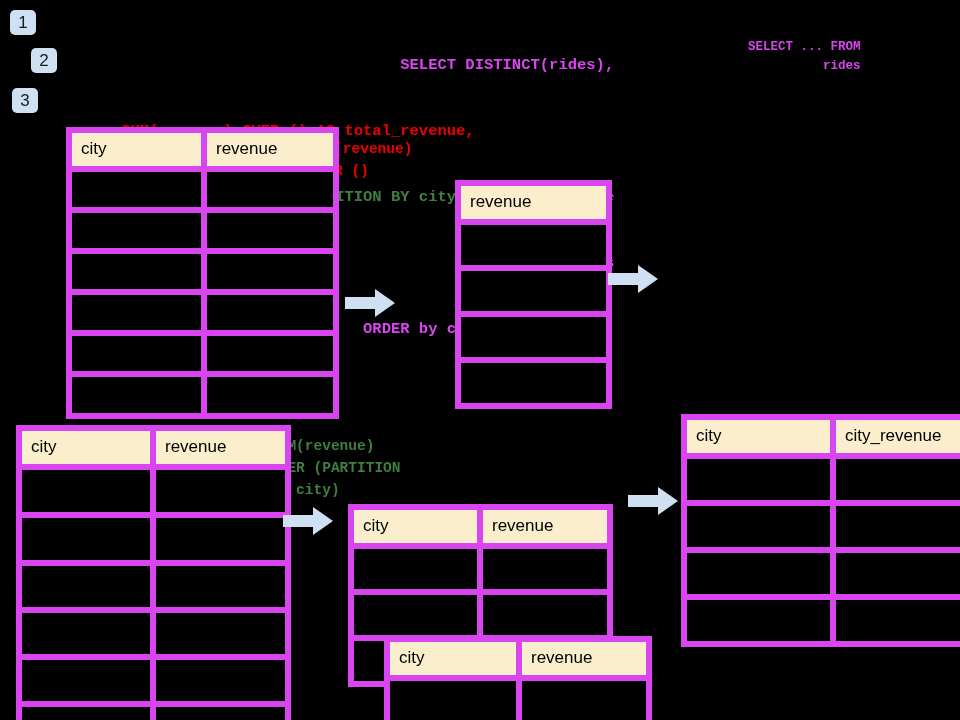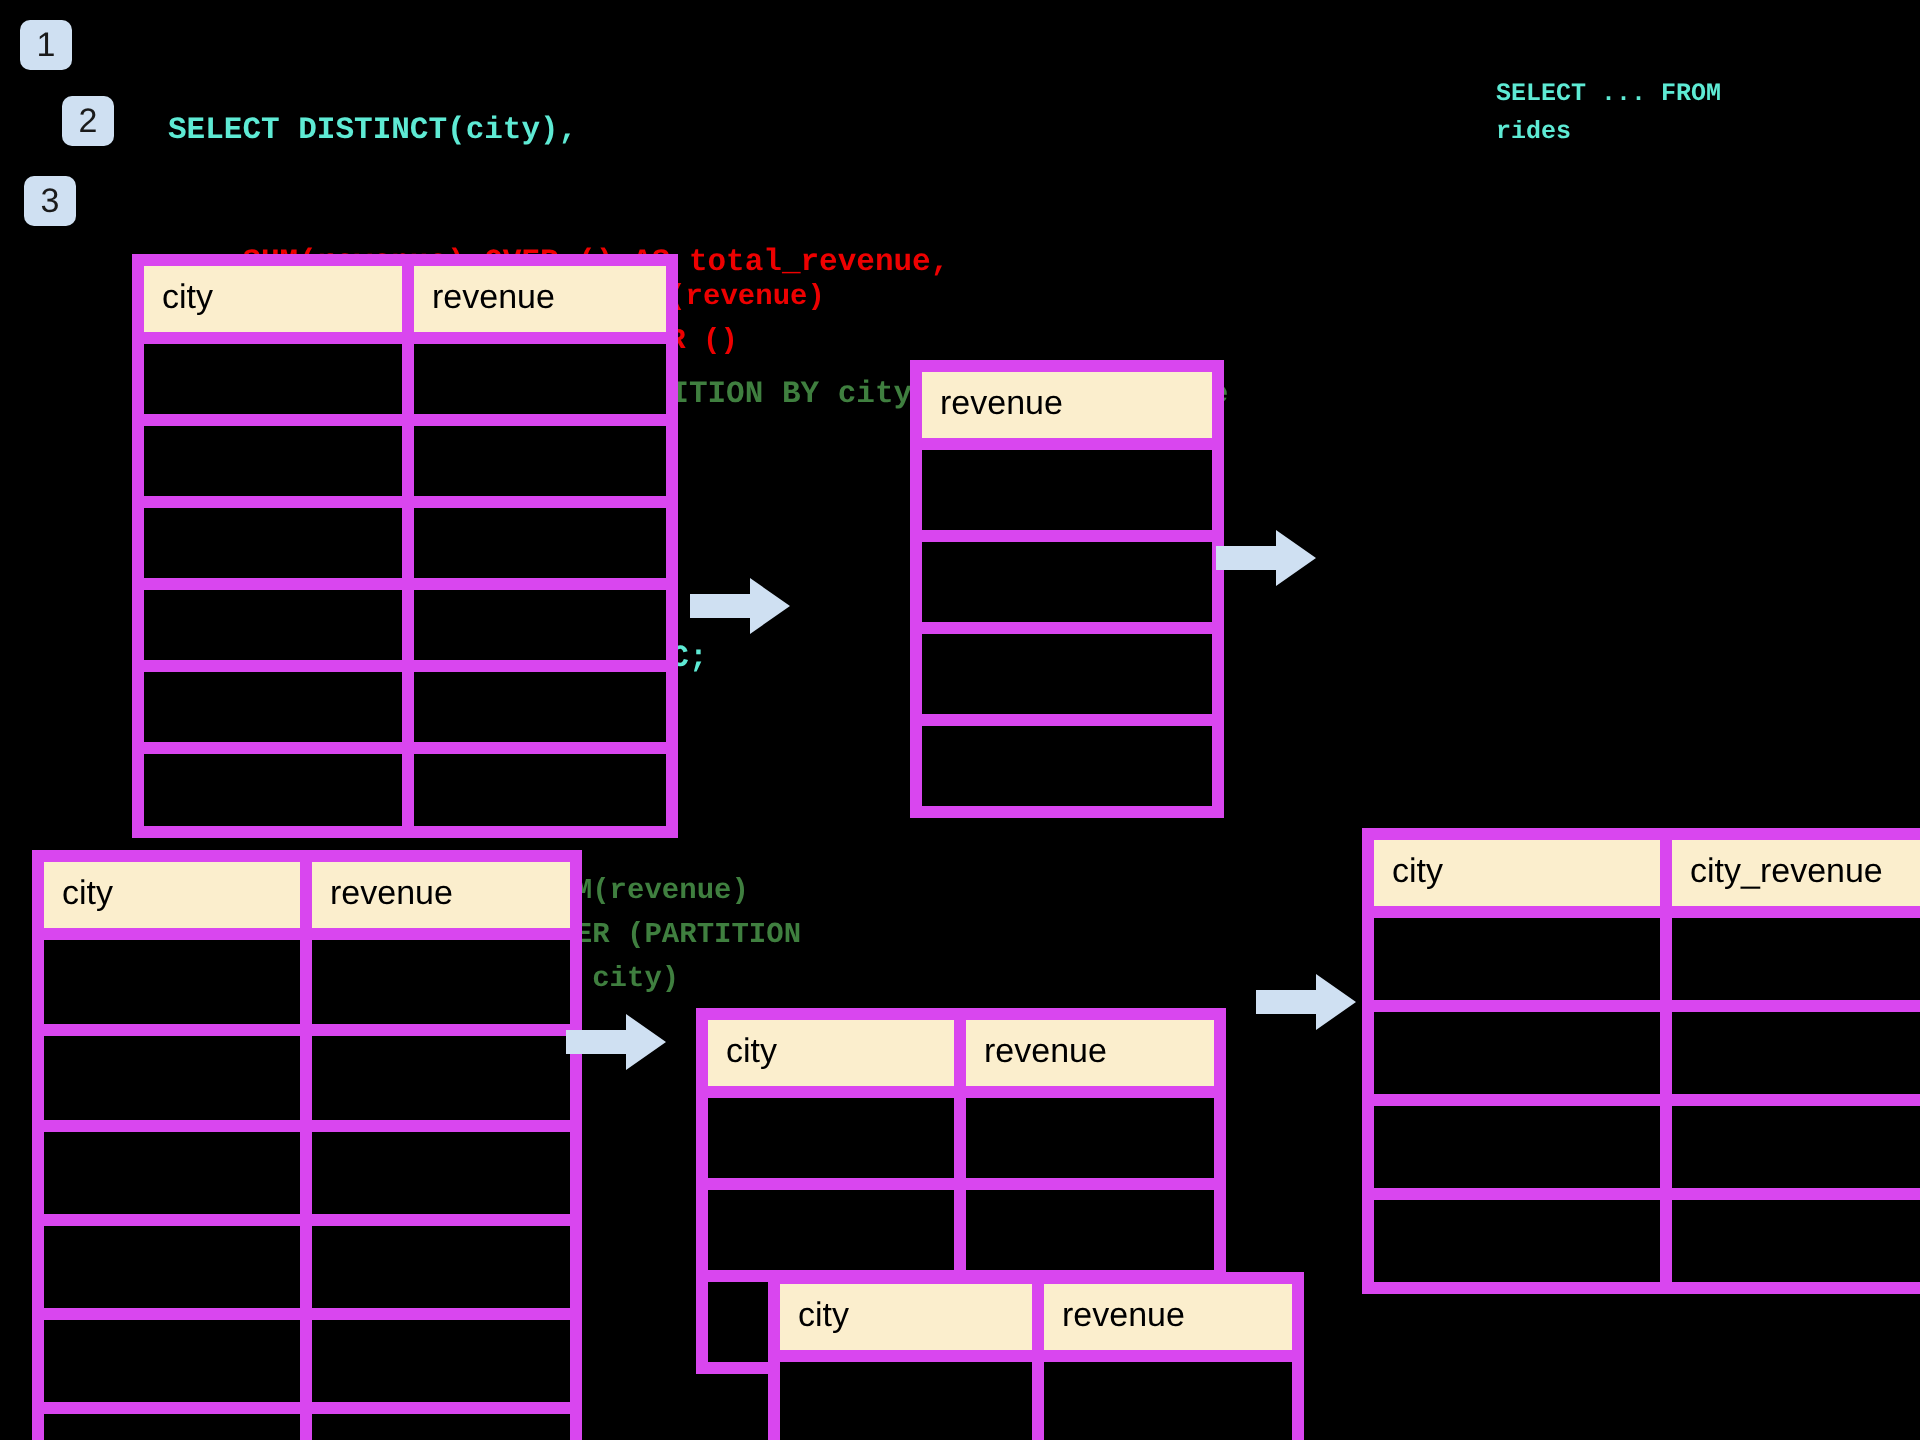--- a/index.html
+++ b/index.html
@@ -34,21 +34,21 @@
   
   .code {
     position: absolute;
     font-family: "Liberation Mono", monospace;
     font-weight: bold;
     font-size: 15.5px;
     line-height: 22px;
     white-space: pre;
   }
   .code-line { white-space: pre; }
-  .c-purple { color: #5eead4; }
+  .c-purple { color: #d946ef; text-align: right; }
   .c-red    { color: #ee0000; }
   .c-green  { color: #3f7f3f; }
 
   
   .callout {
     position: absolute;
     font-family: "Liberation Mono", monospace;
     font-weight: bold;
     font-size: 14.5px;
     line-height: 22px;
@@ -99,21 +99,21 @@
     <span>1</span>
   </div>
   <div class="badge" style="left:31px; top:48px; width:26px; height:25px;">
     <span>2</span>
   </div>
   <div class="badge" style="left:12px; top:88px; width:26px; height:25px;">
     <span>3</span>
   </div>
 
   <div class="code" style="left:84px; top:10px;">
-    <div class="code-line c-purple">SELECT DISTINCT(city),</div>
+    <div class="code-line c-purple">SELECT DISTINCT(rides),</div>
     <div class="code-line c-red">    SUM(revenue) OVER () AS total_revenue,</div>
     <div class="code-line c-green">    SUM(revenue) OVER (PARTITION BY city) as city_revenue</div>
     <div class="code-line c-purple">  FROM rides</div>
     <div class="code-line c-purple">  ORDER by city_revenue DESC;</div>
   </div>
 
   <div class="callout small c-purple" style="left:748px; top:38px;">SELECT ... FROM
 rides</div>
 
   <div class="callout c-red" style="left:308px; top:138px;">SUM(revenue)

